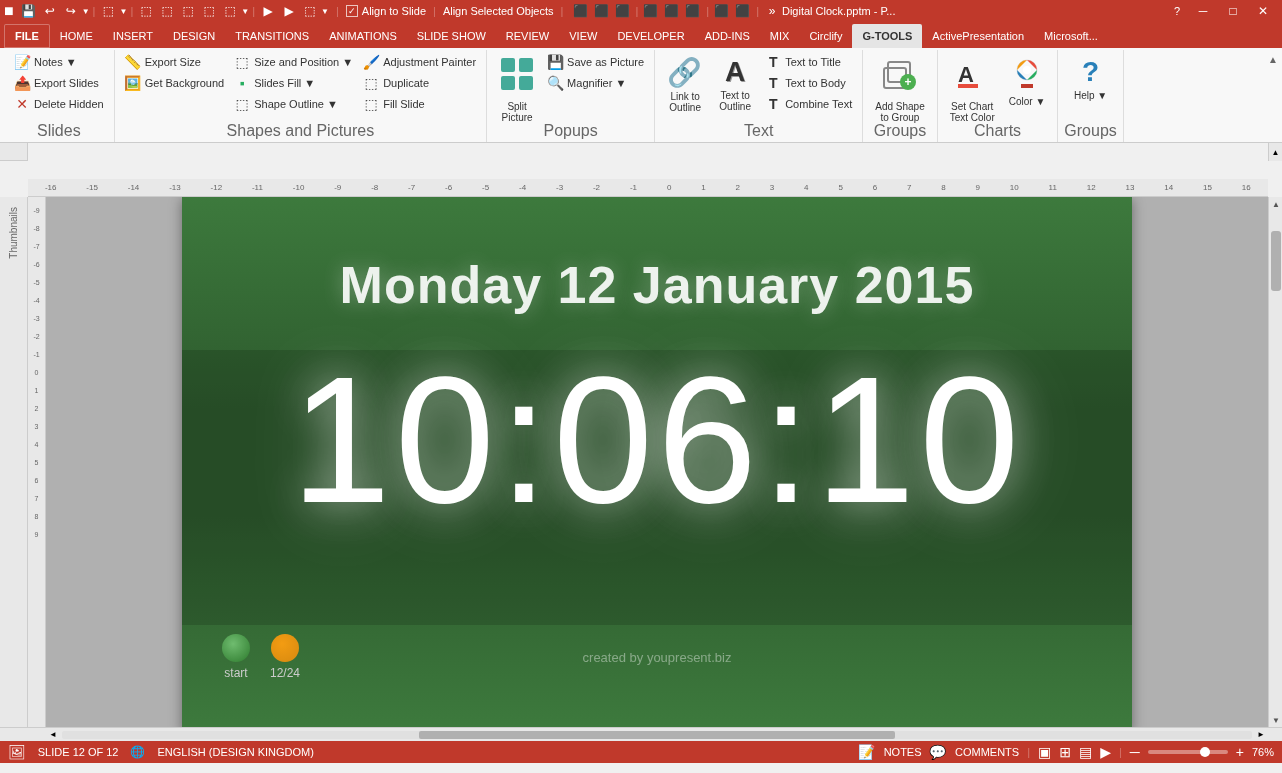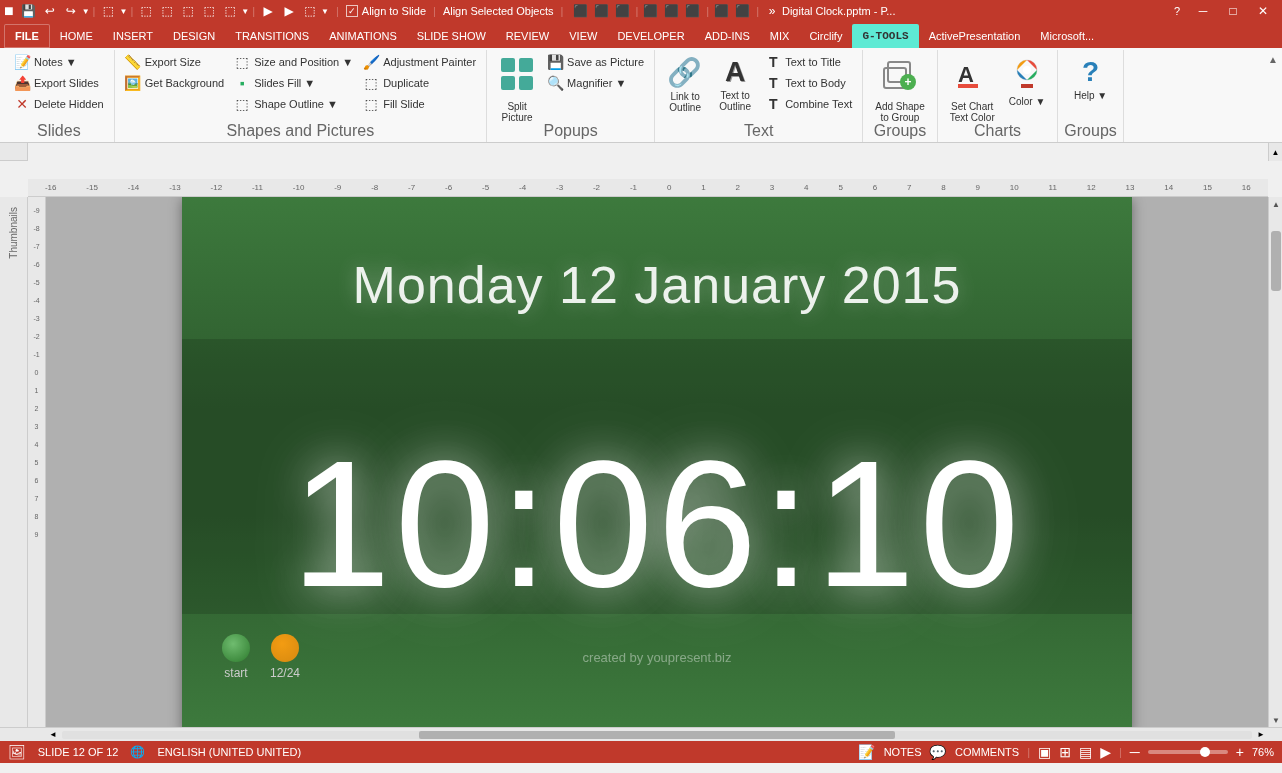--- a/index.html
+++ b/index.html
@@ -23,24 +23,23 @@
       padding: 4px 10px;
       font-size: 11px;
       color: white;
       cursor: pointer;
       border-radius: 2px 2px 0 0;
       height: 24px;
       display: flex;
       align-items: center;
     }
     .tab.active-tab {
-      background: #5eead4;
+      background: #e5e5e5;
       color: #333;
       font-weight: 600;
-      font-family: Liberation Mono, monospace;
     }
     .tab.file-tab {
       background: #c0392b;
       color: white;
       border: 1px solid rgba(255,255,255,0.3);
       font-weight: bold;
     }
 
     
     .ribbon {
@@ -173,32 +172,32 @@
       box-shadow: 0 4px 12px rgba(0,0,0,0.4);
       overflow: hidden;
     }
     .slide-date {
       position: absolute;
       top: 60px;
       left: 0; right: 0;
       text-align: center;
       color: rgba(255,255,255,0.9);
       font-size: 52px;
-      font-weight: 400;
+      font-weight: 700;
       letter-spacing: 1px;
       text-shadow: 0 0 20px rgba(255,255,255,0.3);
     }
     .clock-band {
       position: absolute;
-      top: 144px;
+      top: 155px;
       left: 0; right: 0;
       height: 275px;
       background: rgba(0,0,0,0.15);
       display: flex;
-      align-items: flex-end;
+      align-items: flex-start;
       justify-content: center;
     }
     .clock-time {
       color: white;
       font-size: 180px;
       font-weight: 400;
       letter-spacing: 4px;
       text-shadow: 0 0 40px rgba(255,255,255,0.6), 0 0 80px rgba(255,255,255,0.3);
       line-height: 1;
     }
@@ -702,21 +701,21 @@
     </div>
     <div style="width:14px; height:14px; display:flex; align-items:center; justify-content:center; font-size:8px; cursor:pointer;">►</div>
   </div>
   <div style="width:14px; height:14px;"></div>
 </div>
 
 <div class="status-bar">
   <span style="font-size:14px;">🖼</span>
   <span>SLIDE 12 OF 12</span>
   <span style="font-size:12px;">🌐</span>
-  <span>ENGLISH (UNITED UNITED)</span>
+  <span>ENGLISH (DESIGN KINGDOM)</span>
   <div class="status-bar-right">
     <span class="status-icon">📝</span>
     <span>NOTES</span>
     <span class="status-icon">💬</span>
     <span>COMMENTS</span>
     <span style="color:rgba(255,255,255,0.3);">|</span>
 
     <span class="status-icon" title="Normal">▣</span>
     <span class="status-icon" title="Slide Sorter">⊞</span>
     <span class="status-icon" title="Reading View">▤</span>

